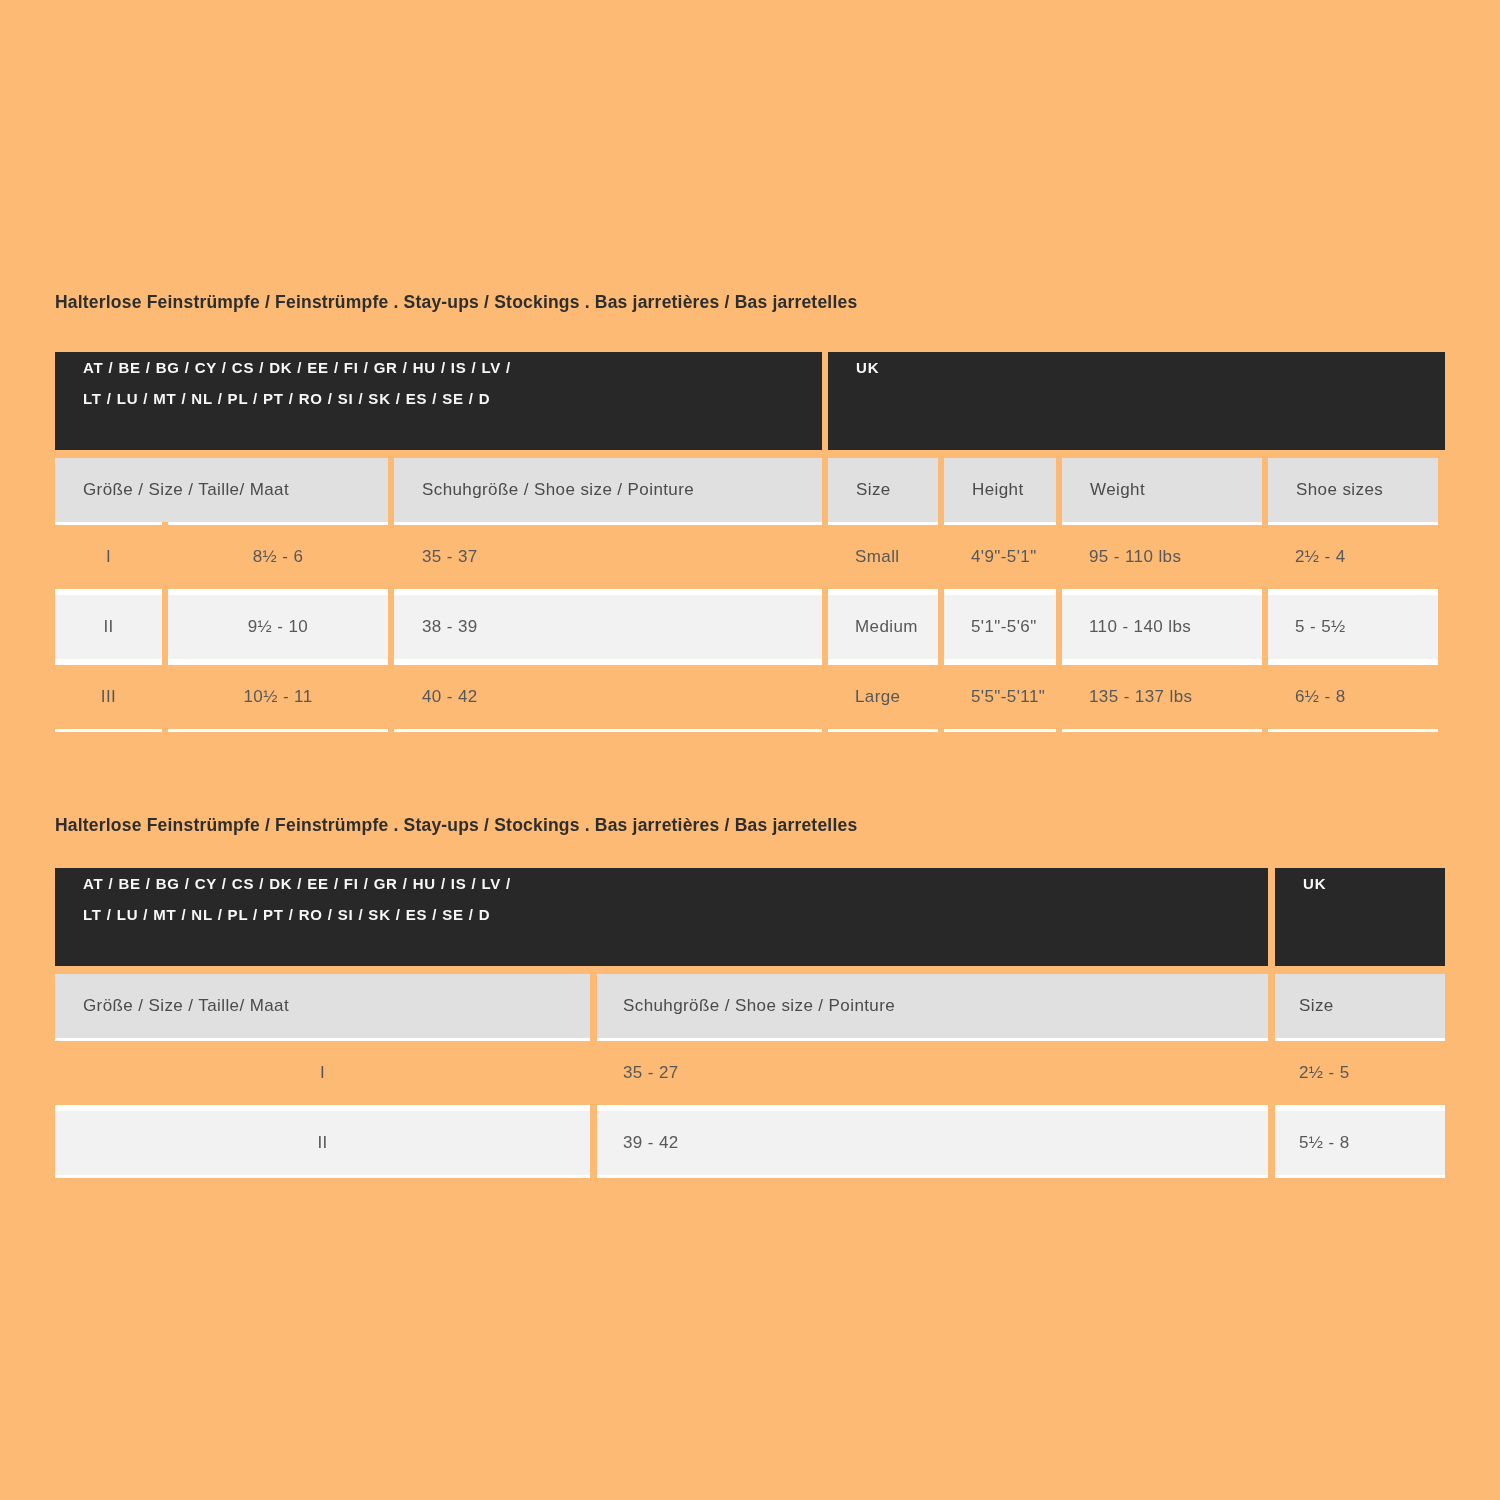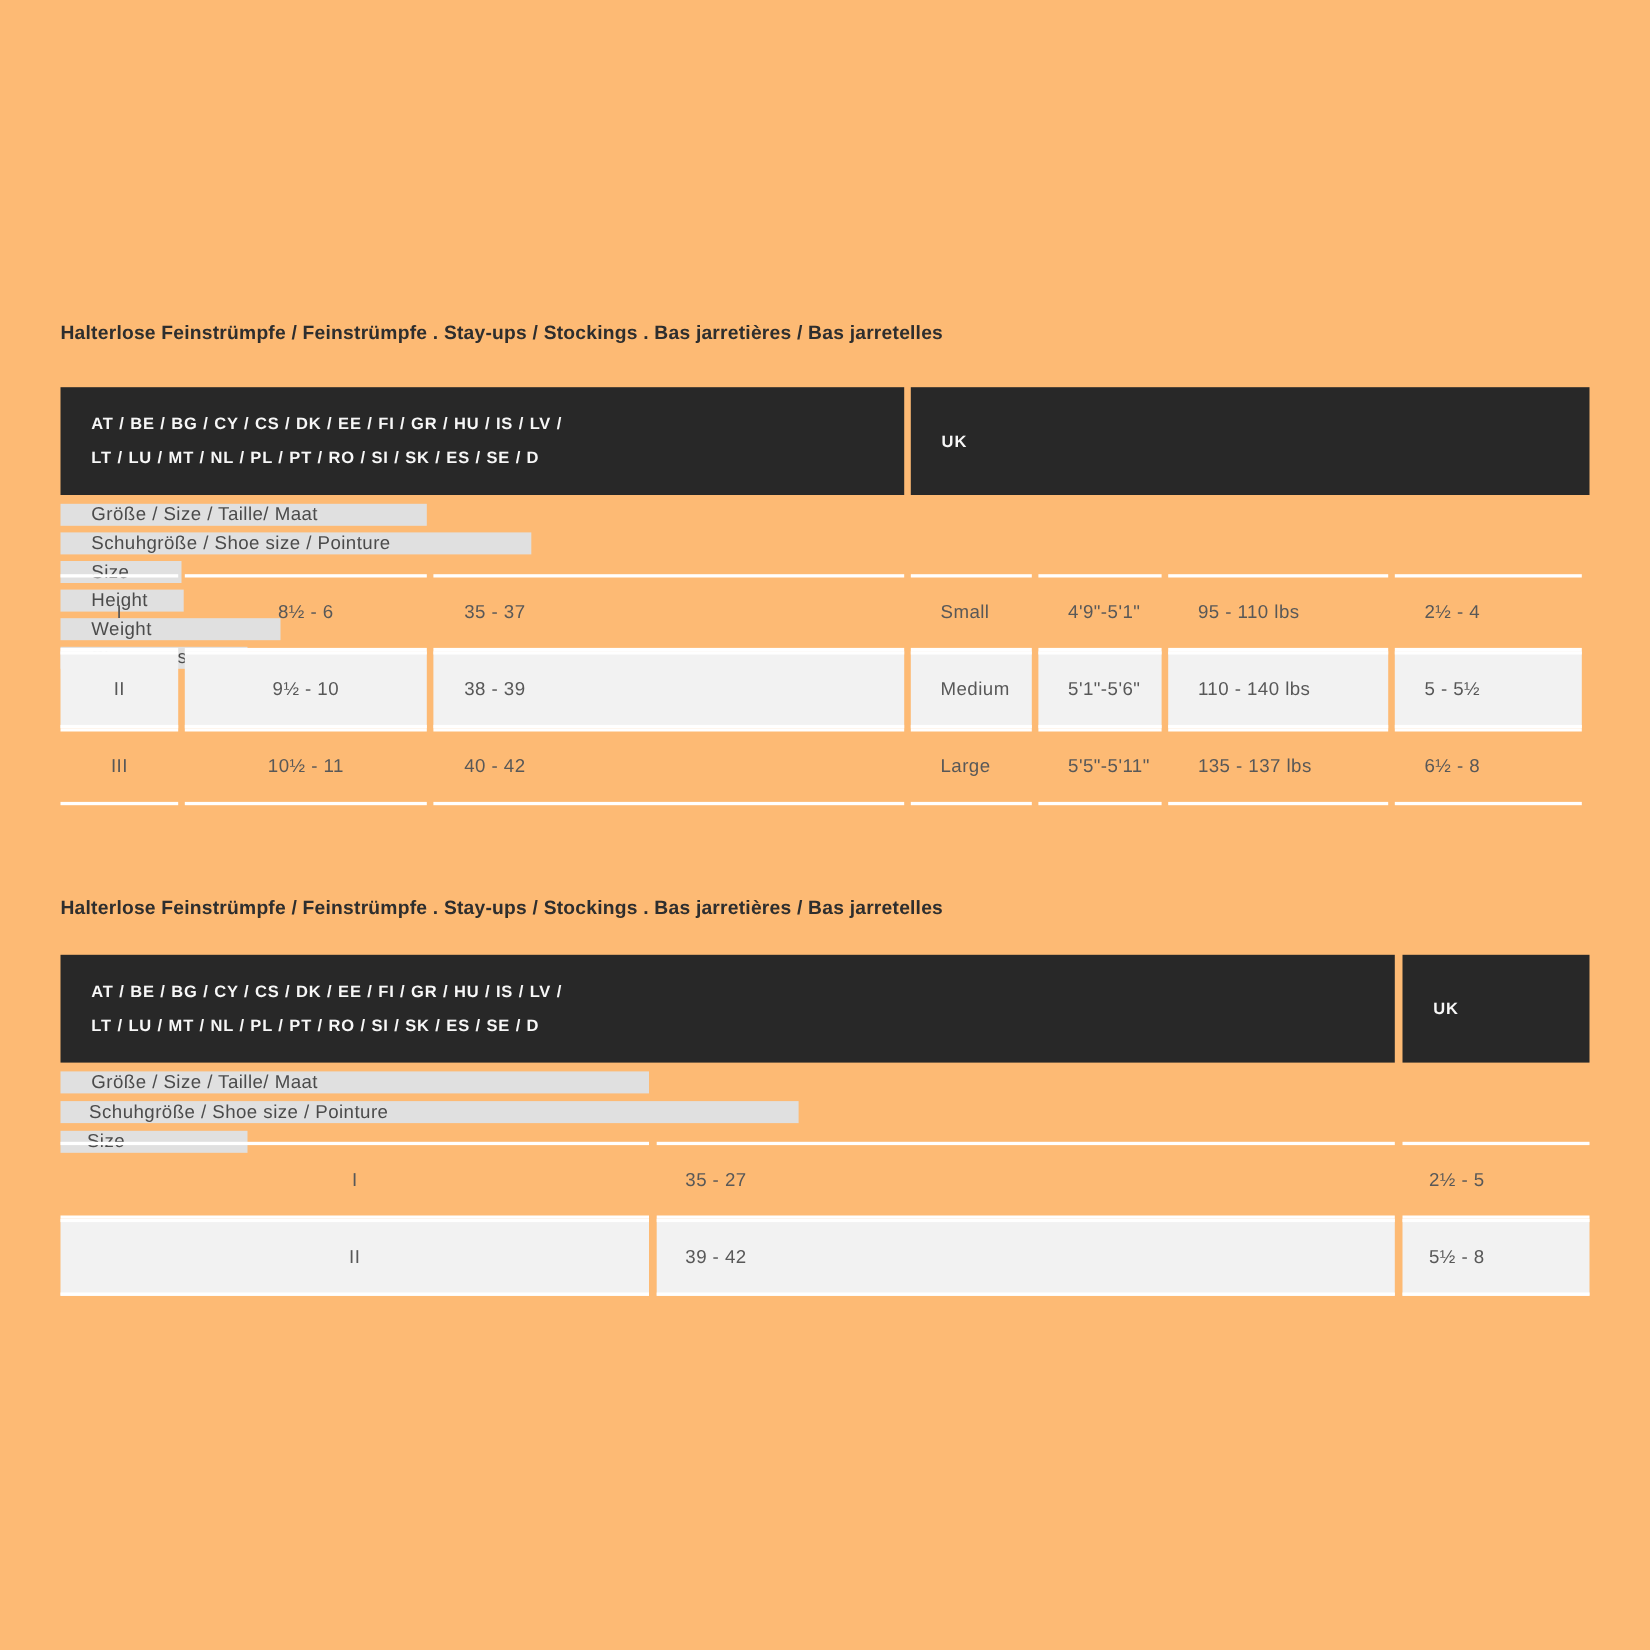--- a/index.html
+++ b/index.html
@@ -43,33 +43,31 @@
     margin-bottom: 8px;
   }
   #table1 .region-header { gap: 6px; }
   #table2 .region-header { gap: 7px; }
 
   .region-box {
     background: #282828;
     color: #f7f7f7;
     display: flex;
     flex-direction: column;
-    justify-content: center;
     padding-left: 28px;
     box-sizing: border-box;
     font-size: 15px;
     font-weight: bold;
     letter-spacing: 0.8px;
     line-height: 31px;
   }
 
   .col-header-row {
     display: flex;
     height: 64px;
-    flex-direction: column;
   }
   #table1 .col-header-row { gap: 6px; }
   #table2 .col-header-row { gap: 7px; }
 
   .col-header-cell {
     background: #e0e0e0;
     color: #4b4b4b;
     font-size: 17px;
     letter-spacing: 0.4px;
     display: flex;

